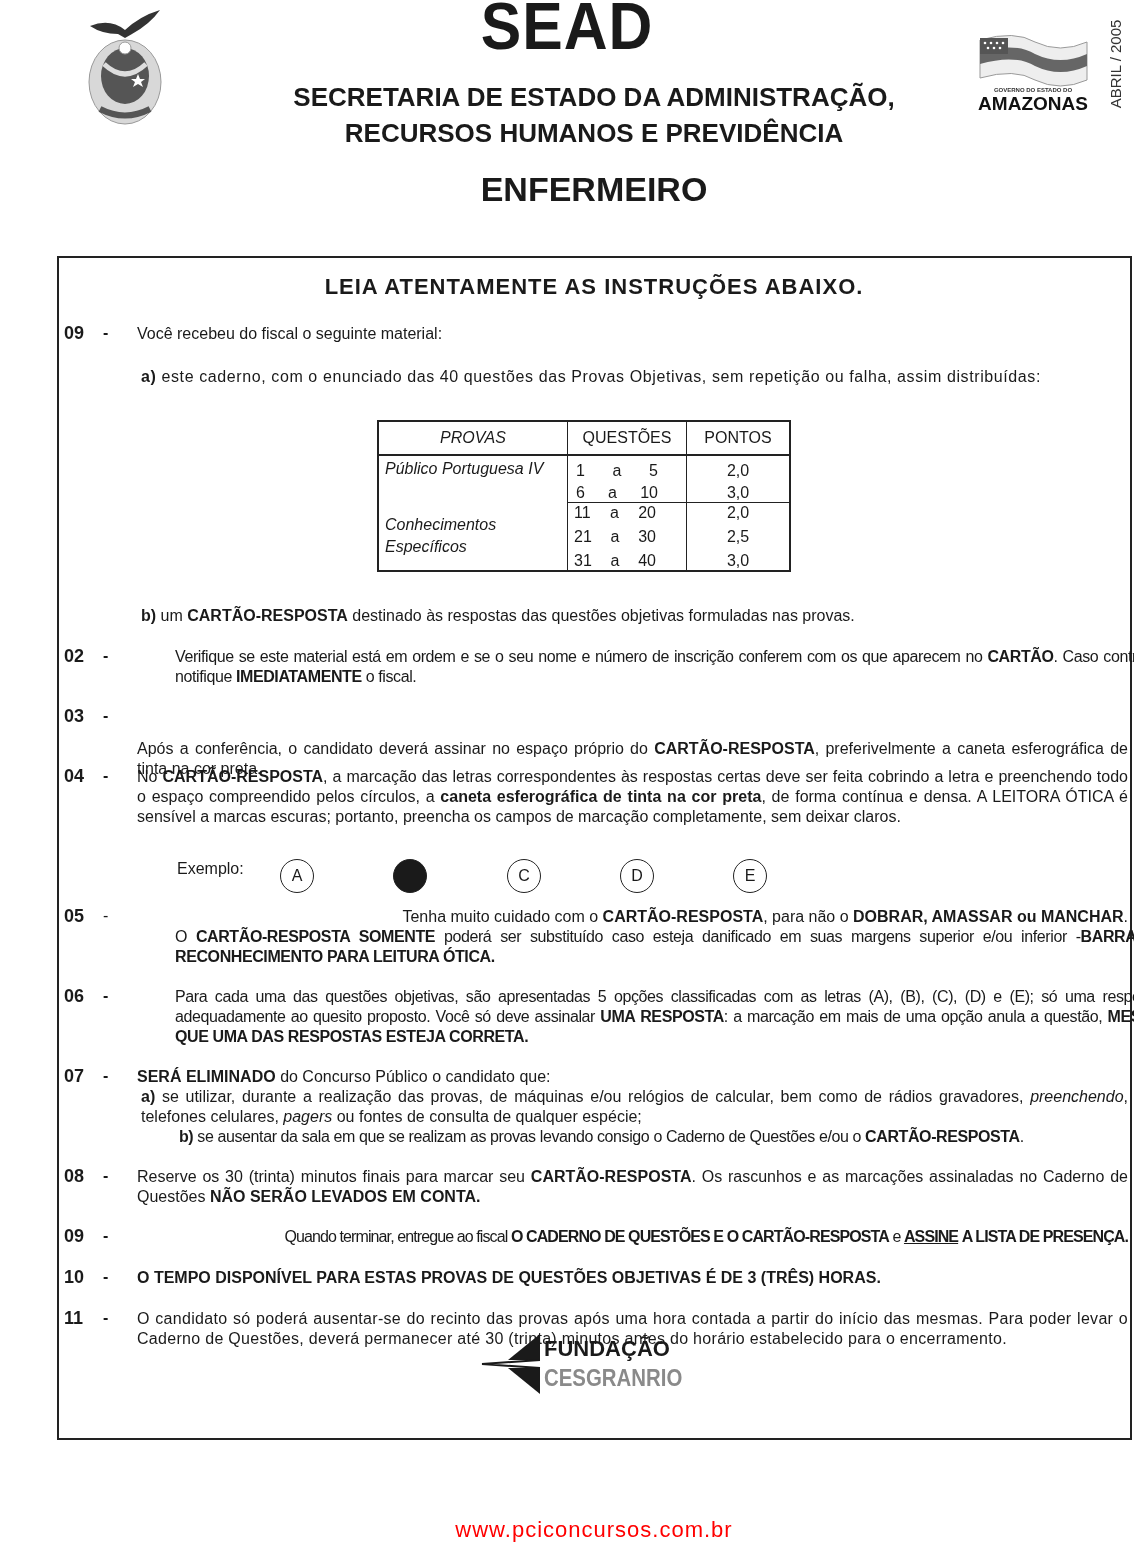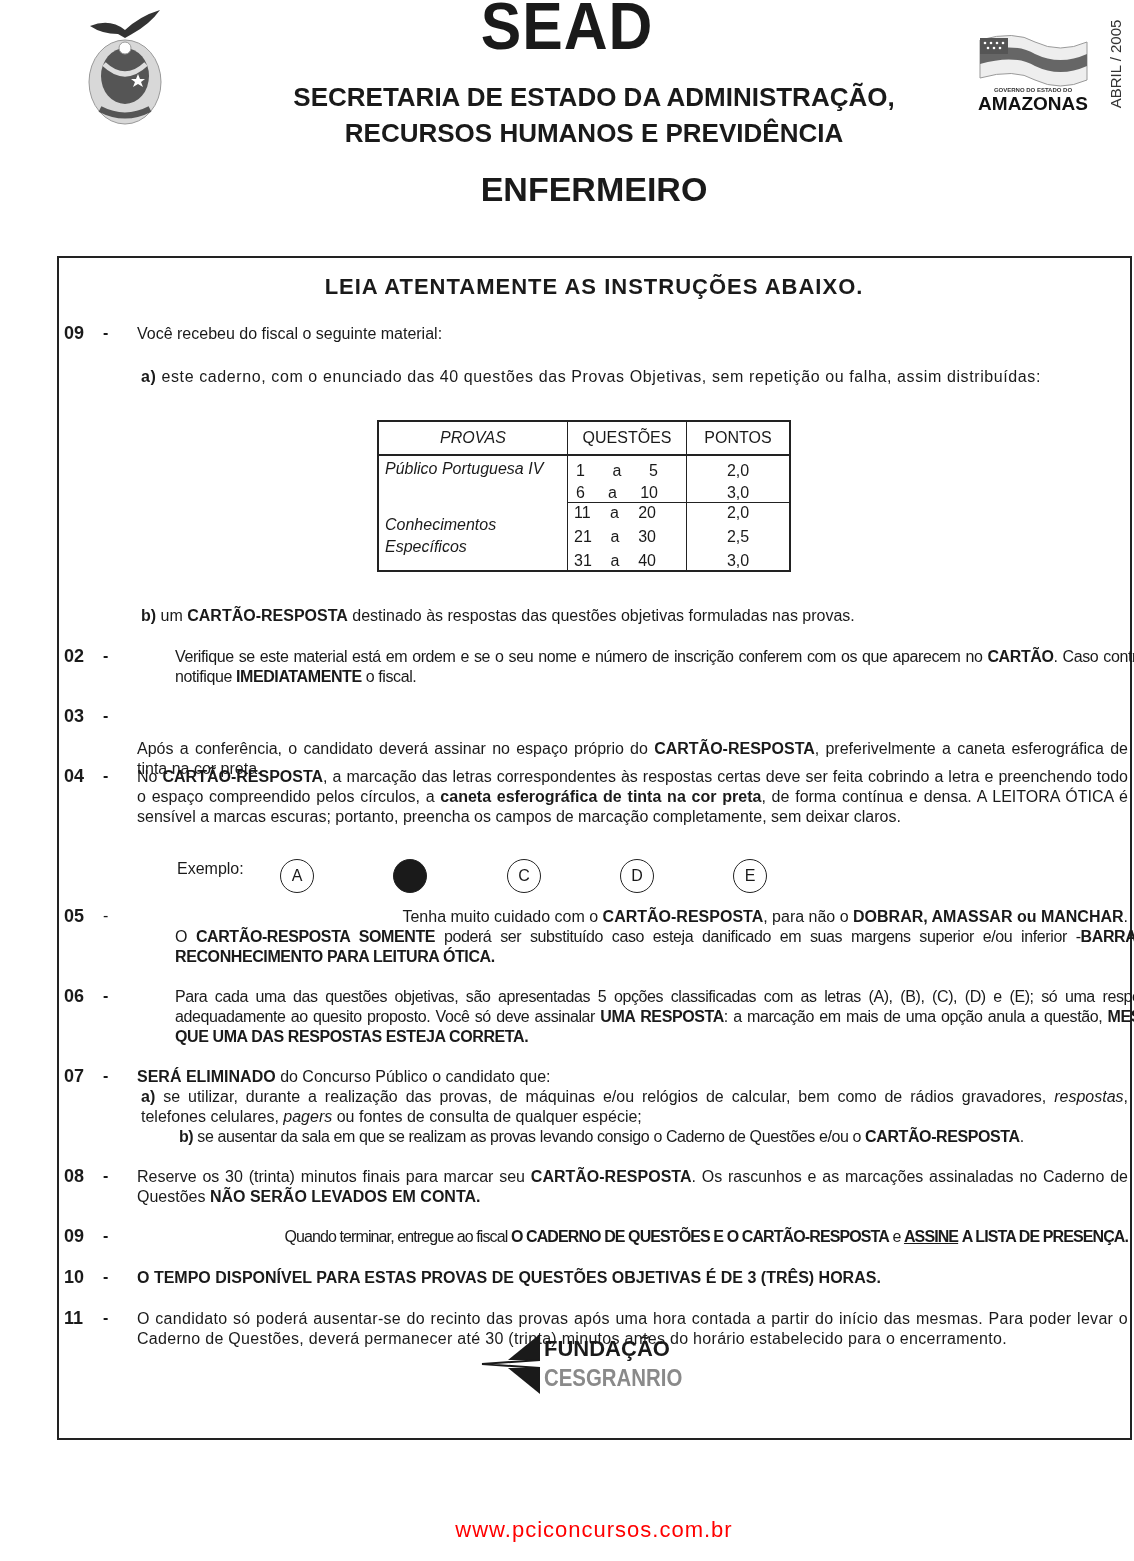--- a/index.html
+++ b/index.html
@@ -211,21 +211,21 @@
 <div class="txt cond" style="top:987px">
   <span>Para cada uma das questões objetivas, são apresentadas 5 opções classificadas com as letras (A), (B), (C), (D) e (E); só uma responde adequadamente ao quesito proposto. Você só deve assinalar</span> <b>UMA RESPOSTA</b><span>: a marcação em mais de uma opção anula a questão,</span> <b>MESMO QUE UMA DAS RESPOSTAS ESTEJA CORRETA.</b>
 </div>
 
 <span class="num" style="top:1066px">07</span>
 <span class="dash" style="top:1067px">-</span>
 <div class="txt" style="top:1067px">
   <b>SERÁ ELIMINADO</b> <span>do Concurso Público o candidato que:</span>
 </div>
 <div class="txt" style="top:1087px; left:141px; width:987px;">
-  <b>a)</b> <span>se utilizar, durante a realização das provas, de máquinas e/ou relógios de calcular, bem como de rádios gravadores,</span> <i>respostas</i><span>, telefones celulares,</span> <i>pagers</i> <span>ou fontes de consulta de qualquer espécie;</span>
+  <b>a)</b> <span>se utilizar, durante a realização das provas, de máquinas e/ou relógios de calcular, bem como de rádios gravadores,</span> <i>preenchendo</i><span>, telefones celulares,</span> <i>pagers</i> <span>ou fontes de consulta de qualquer espécie;</span>
 </div>
 <div class="txt cond" style="top:1127px; left:141px; width:987px;">
   <b>b)</b> <span>se ausentar da sala em que se realizam as provas levando consigo o Caderno de Questões e/ou o</span> <b>CARTÃO-RESPOSTA</b><span>.</span>
 </div>
 
 <span class="num" style="top:1166px">08</span>
 <span class="dash" style="top:1167px">-</span>
 <div class="txt" style="top:1167px">
   <span>Reserve os 30 (trinta) minutos finais para marcar seu</span> <b>CARTÃO-RESPOSTA</b><span>. Os rascunhos e as marcações assinaladas no Caderno de Questões</span> <b>NÃO SERÃO LEVADOS EM CONTA.</b>
 </div>

